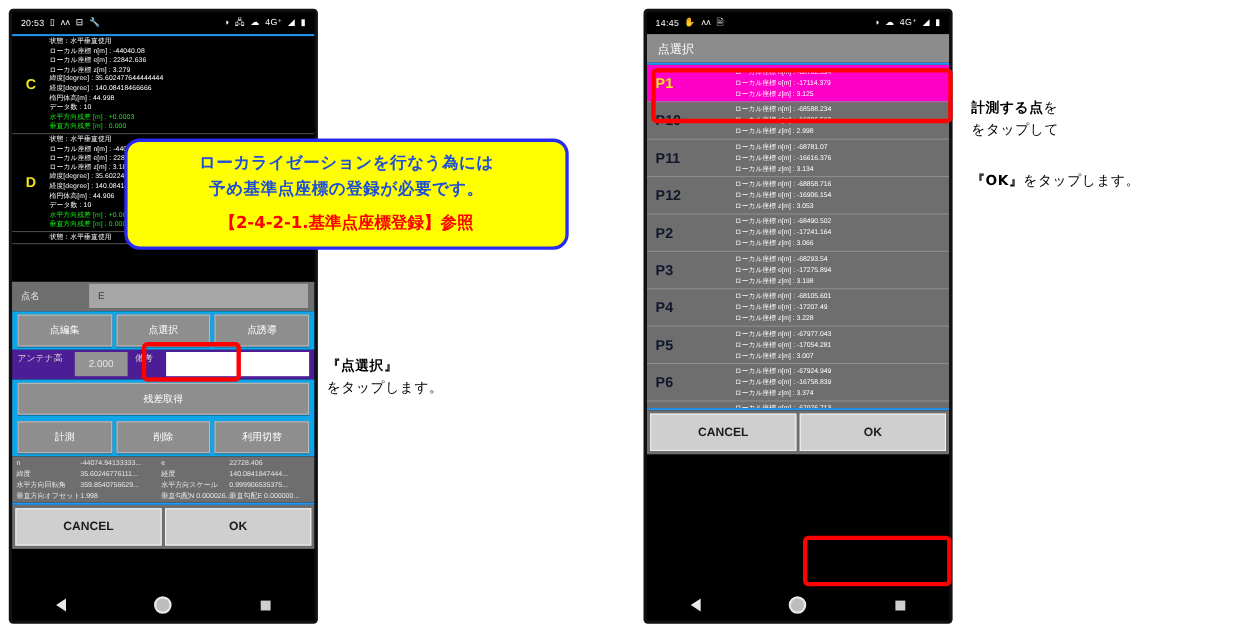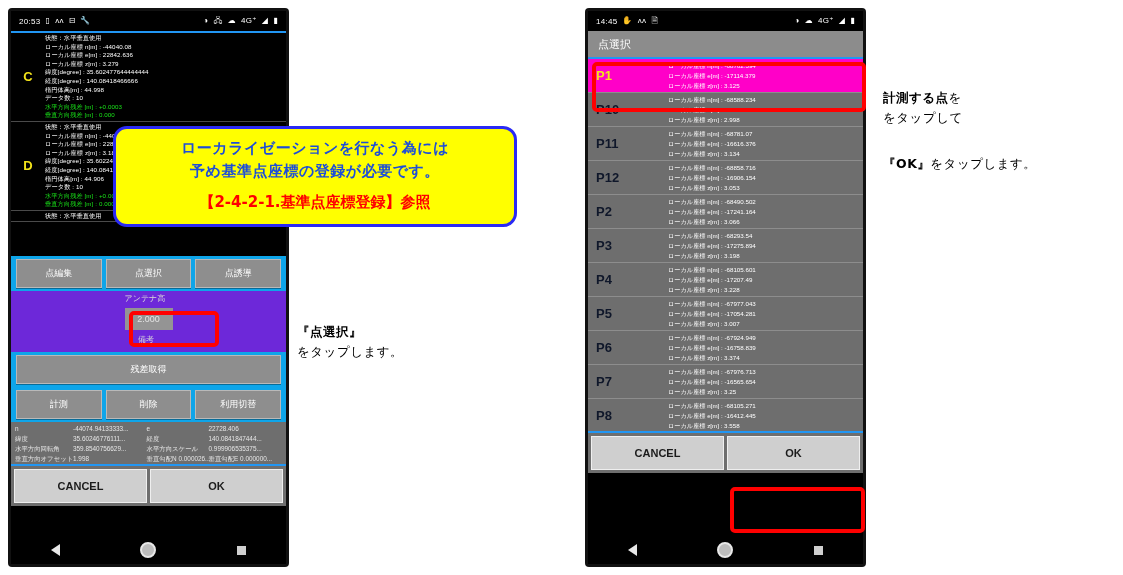--- a/index.html
+++ b/index.html
@@ -39,21 +39,21 @@
 
   .fieldrow{display:flex;height:27px;align-items:stretch;background:#6e6e6e;}
   .fieldrow .lbl{width:62px;display:flex;align-items:center;padding-left:8px;
     color:#e9e9e9;font-size:8.5px;background:#6e6e6e;}
   .fieldrow .val{flex:1;margin:2px 6px 3px 0;background:#a6a6a6;color:#3f3f3f;
     font-size:9px;display:flex;align-items:center;padding-left:8px;}
   .btnrow{display:flex;gap:4px;padding:3px 5px;background:#0ea5e9;}
   .btn{flex:1;background:#8e8e8e;border:1px solid #b9b9b9;color:#ffffff;font-size:9px;
     height:27px;display:flex;align-items:center;justify-content:center;
     box-shadow:0 1px 0 rgba(0,0,0,.35);}
-  .antrow{display:flex;gap:4px;padding:2px 5px 3px 5px;background:#6d28d9;align-items:center;flex-direction:column;}
+  .antrow{display:flex;gap:4px;padding:2px 5px 3px 5px;background:#4c1d95;align-items:flex-start;}
   .antrow .alab{color:#d9d9d9;font-size:8px;width:48px;}
   .antrow .aval{width:48px;height:22px;background:#949494;color:#e5e5e5;font-size:9px;
     display:flex;align-items:center;justify-content:center;}
   .antrow .blab{color:#d9d9d9;font-size:8px;width:24px;padding-left:3px;}
   .antrow .binp{flex:1;height:22px;background:#ffffff;}
   .statgrid{background:#6e6e6e;padding:2px 0 0 0;}
   .statline{display:flex;font-size:6.4px;color:#e6e6e6;line-height:10px;padding:0 4px;
     white-space:nowrap;}
   .statline .k{width:58px;flex:0 0 58px;}
   .statline .v{flex:1;}
@@ -144,20 +144,24 @@
           </div>
         </div>
         <div class="calcrow">
           <div class="tag"></div>
           <div class="body">
             <div class="ln">状態：水平垂直使用</div>
           </div>
         </div>
       </div>
 
+    <div class="fieldrow">
+      <div class="lbl">点名</div>
+      <div class="val">E</div>
+    </div>
 
     <div class="btnrow" id="lBtnRow1">
         <div class="btn">点編集</div>
         <div class="btn">点選択</div>
         <div class="btn">点誘導</div>
       </div>
 
     <div class="antrow">
       <div class="alab">アンテナ高</div>
       <div class="aval">2.000</div>
@@ -246,21 +250,21 @@
         <span class="sb-ico">◢</span>
         <span class="sb-ico">▮</span>
       </div>
     </div>
 
     <div class="appbar">
       <span>点選択</span>
     </div>
     <div class="blueline"></div>
 
-    <div class="ptlist clipbox" id="ptList" style="height:372px">
+    <div class="ptlist clipbox" id="ptList" style="height:312px">
         <div class="ptrow sel">
           <div class="pname">P1</div>
           <div class="pvals">
             <div class="pv">ローカル座標 n[m] : -68762.394</div>
             <div class="pv">ローカル座標 e[m] : -17114.379</div>
             <div class="pv">ローカル座標 z[m] : 3.125</div>
           </div>
         </div>
         <div class="ptrow">
           <div class="pname">P10</div>

